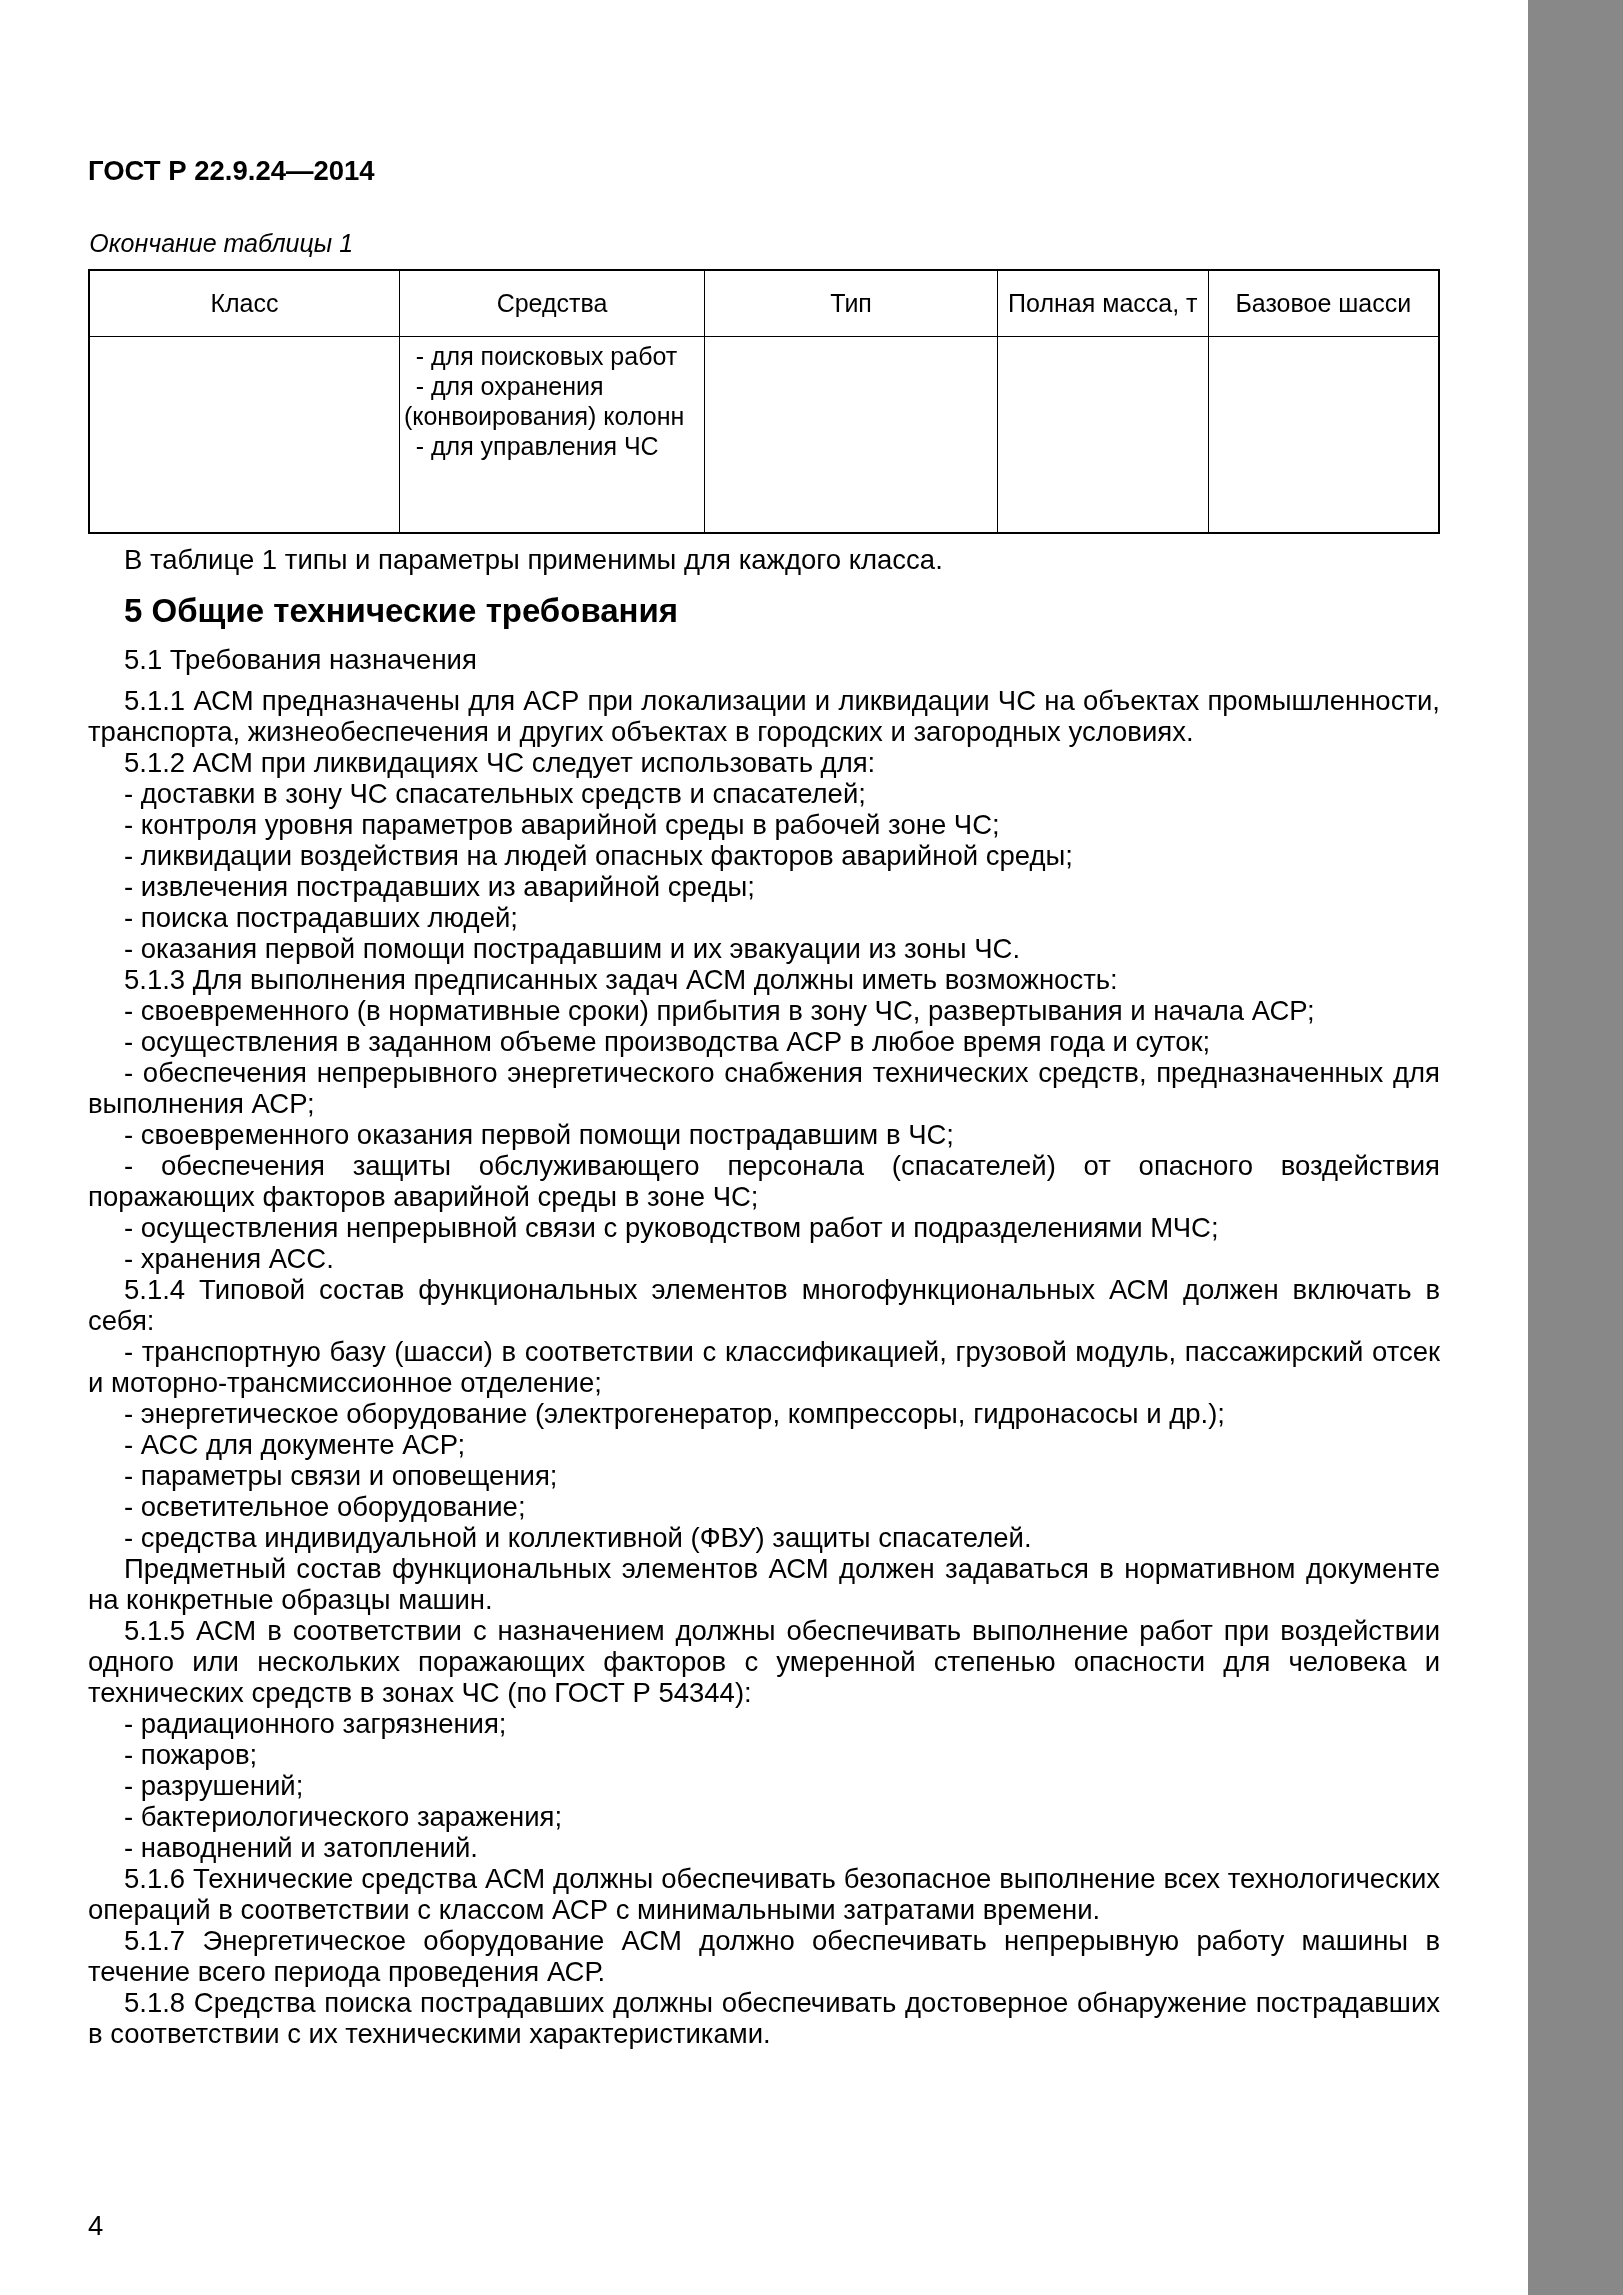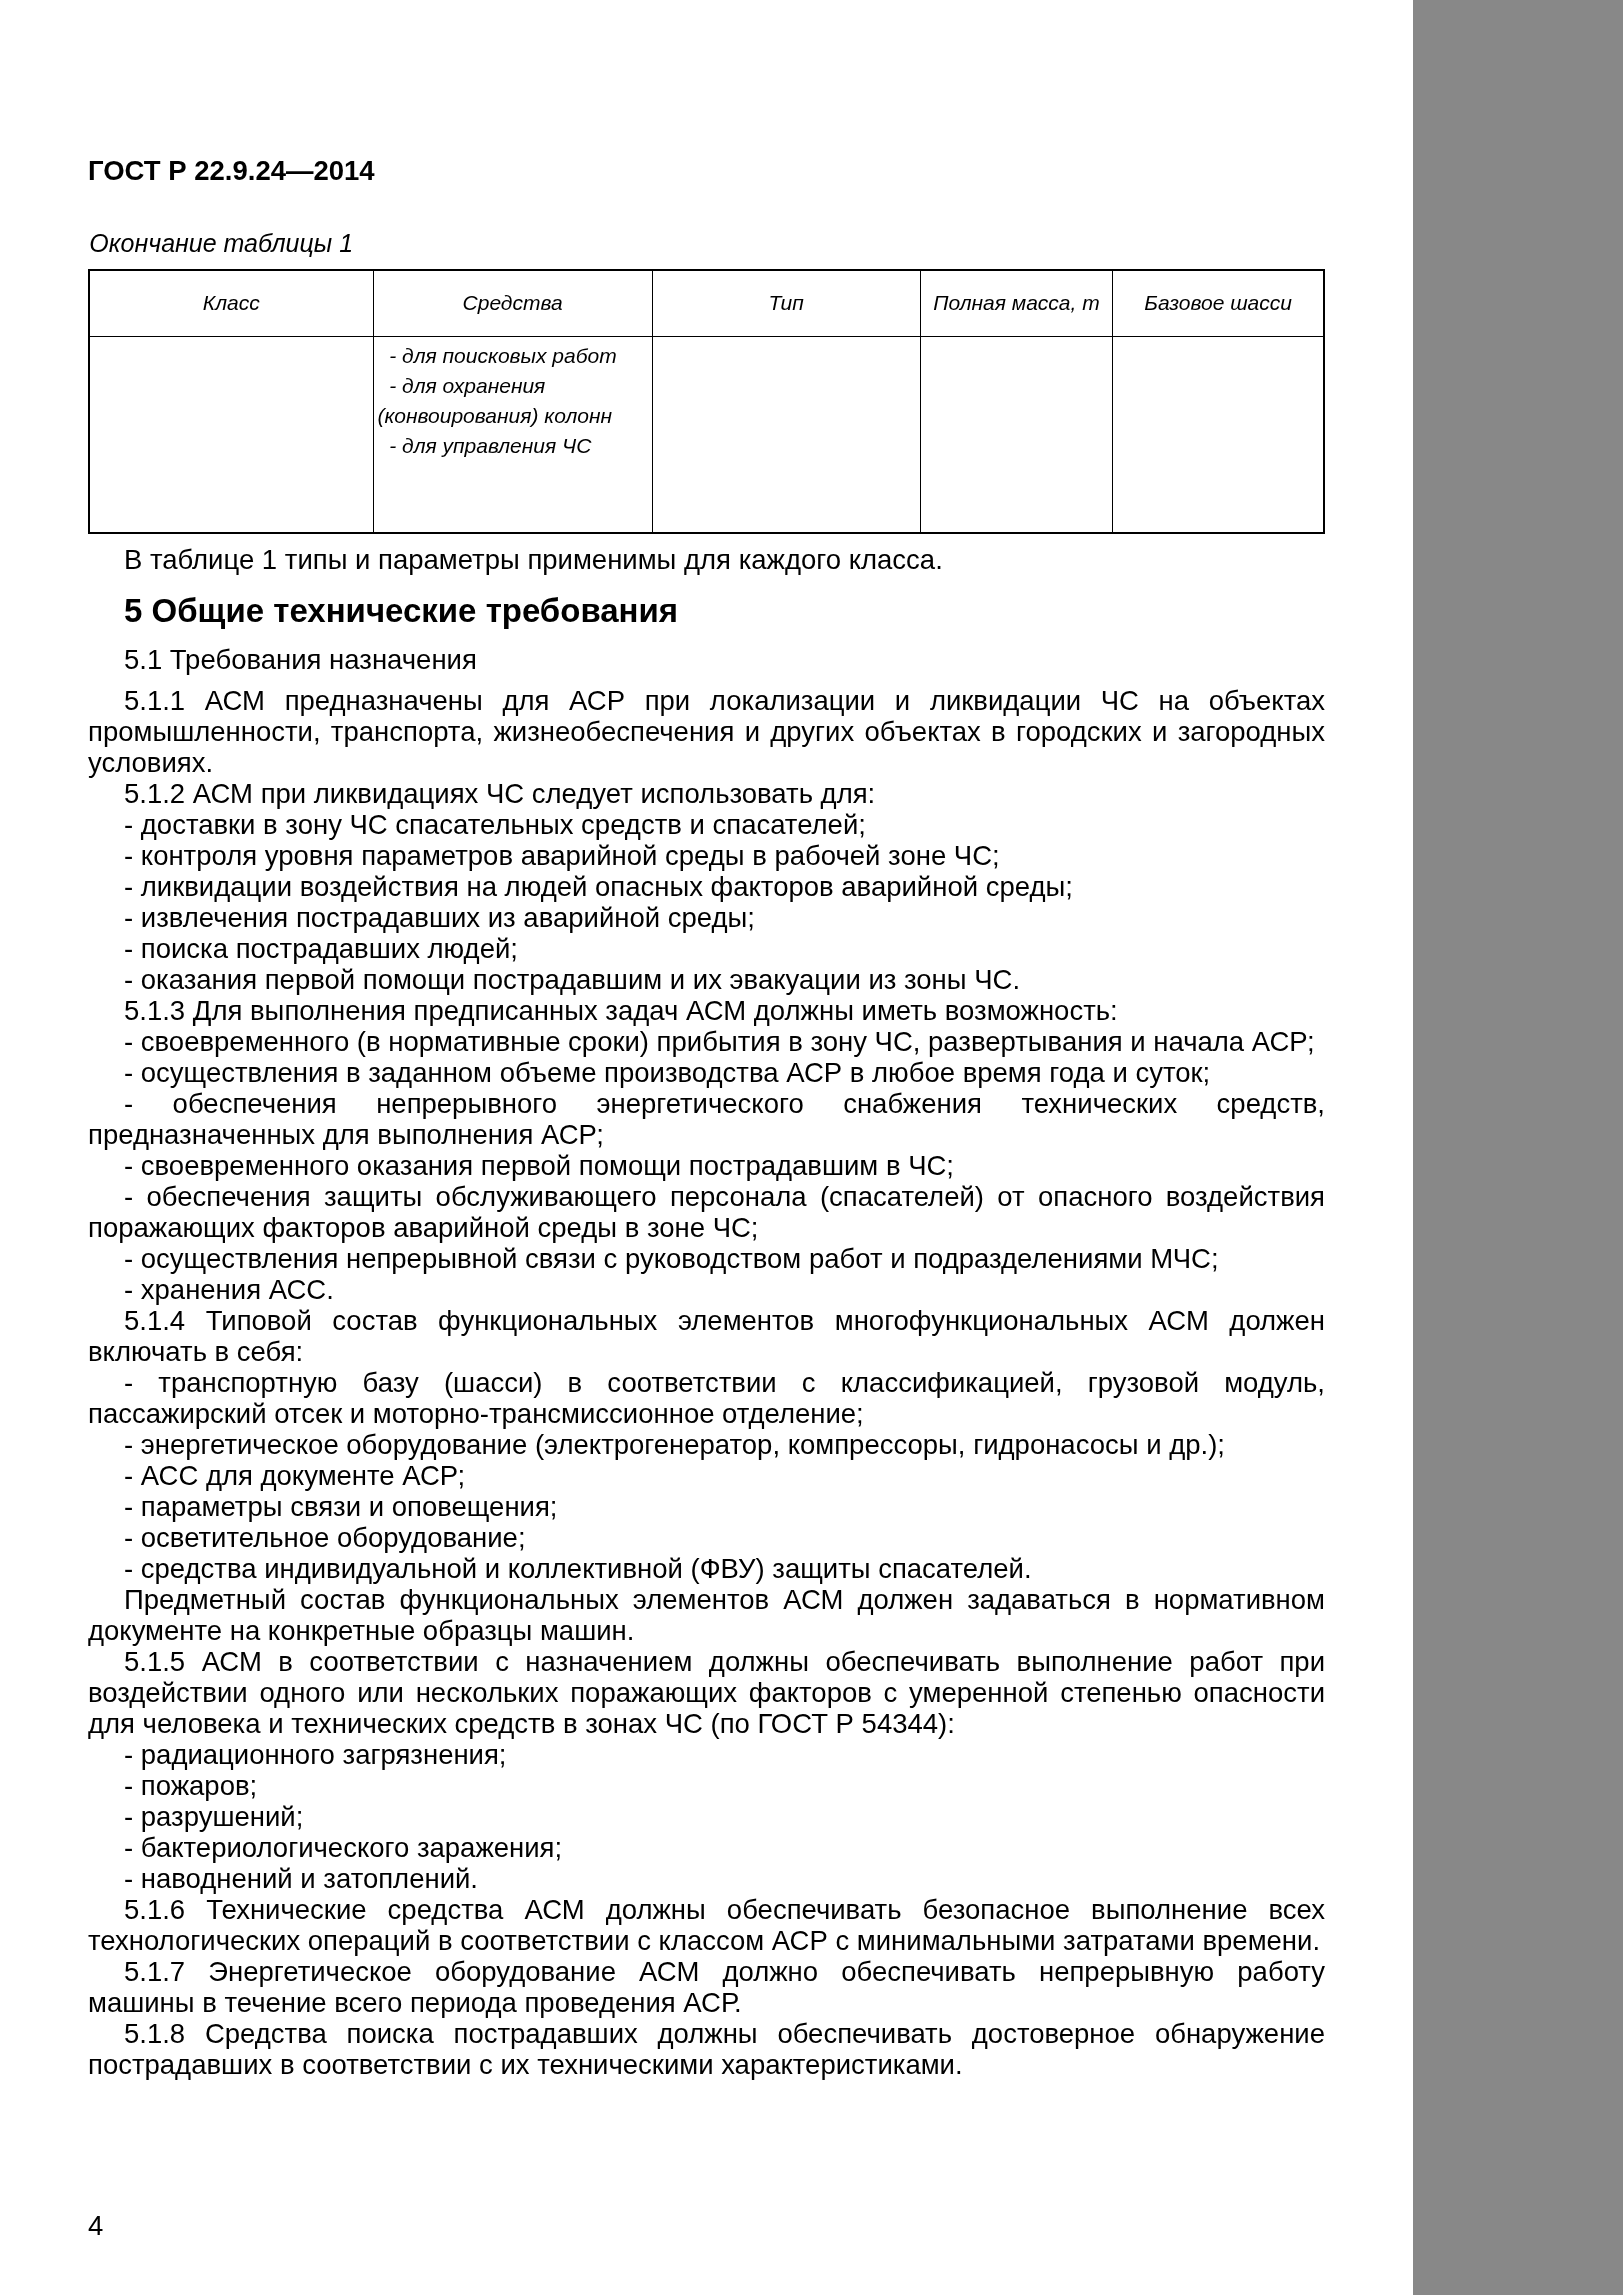--- a/index.html
+++ b/index.html
@@ -1,21 +1,21 @@
 <!DOCTYPE html>
 <html lang="ru" style="font-size:10.5px"><head>
 <meta charset="utf-8">
 <style>
   * { margin: 0; padding: 0; box-sizing: border-box; }
   html, body { background: #888; }
   body { font-family: "Liberation Sans", sans-serif; color: #000; }
 
   .page {
     position: relative;
-    width: 1413px;
+    width: 1528px;
     height: 2295px;
     background: #ffffff;
     padding: 154px 88px 0 88px;
     overflow: hidden;
   }
 
   .doc-header {
     font-size: 27.5px;
     line-height: 33px;
     font-weight: bold;
@@ -27,24 +27,23 @@
     line-height: 30px;
     font-style: italic;
     margin: 0 0 10.5px 1.3px;
   }
 
   table.t1 {
     width: 100%;
     border-collapse: collapse;
     table-layout: fixed;
     border: 2px solid #000;
-    font-size: 21px;
+    font-size: 25px;
     line-height: 30px;
     margin-bottom: 10.5px;
-    font-style: italic;
   }
   table.t1 th, table.t1 td { border: 1.3px solid #000; }
   table.t1 th {
     font-weight: normal;
     text-align: center;
     vertical-align: middle;
     height: 67px;
     padding: 3.9px 6.5px;
   }
   table.t1 td {

